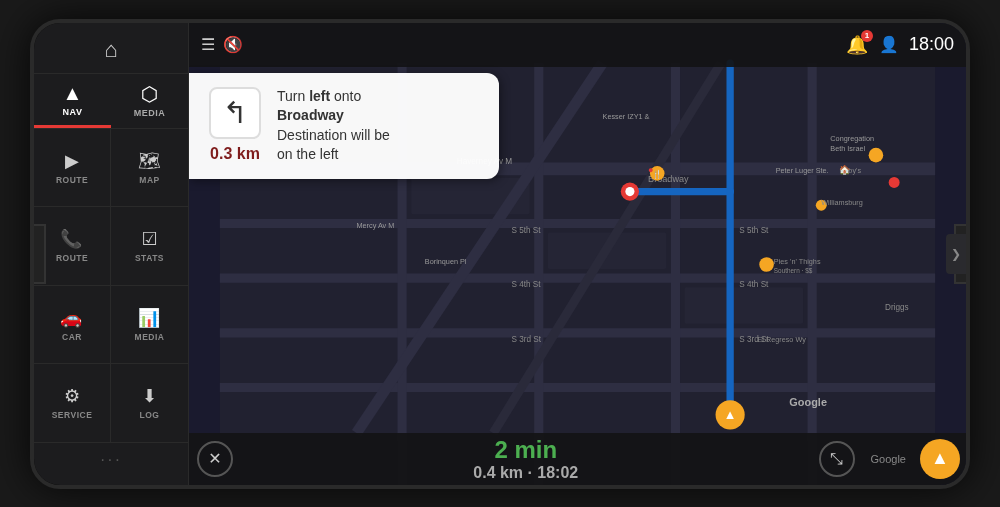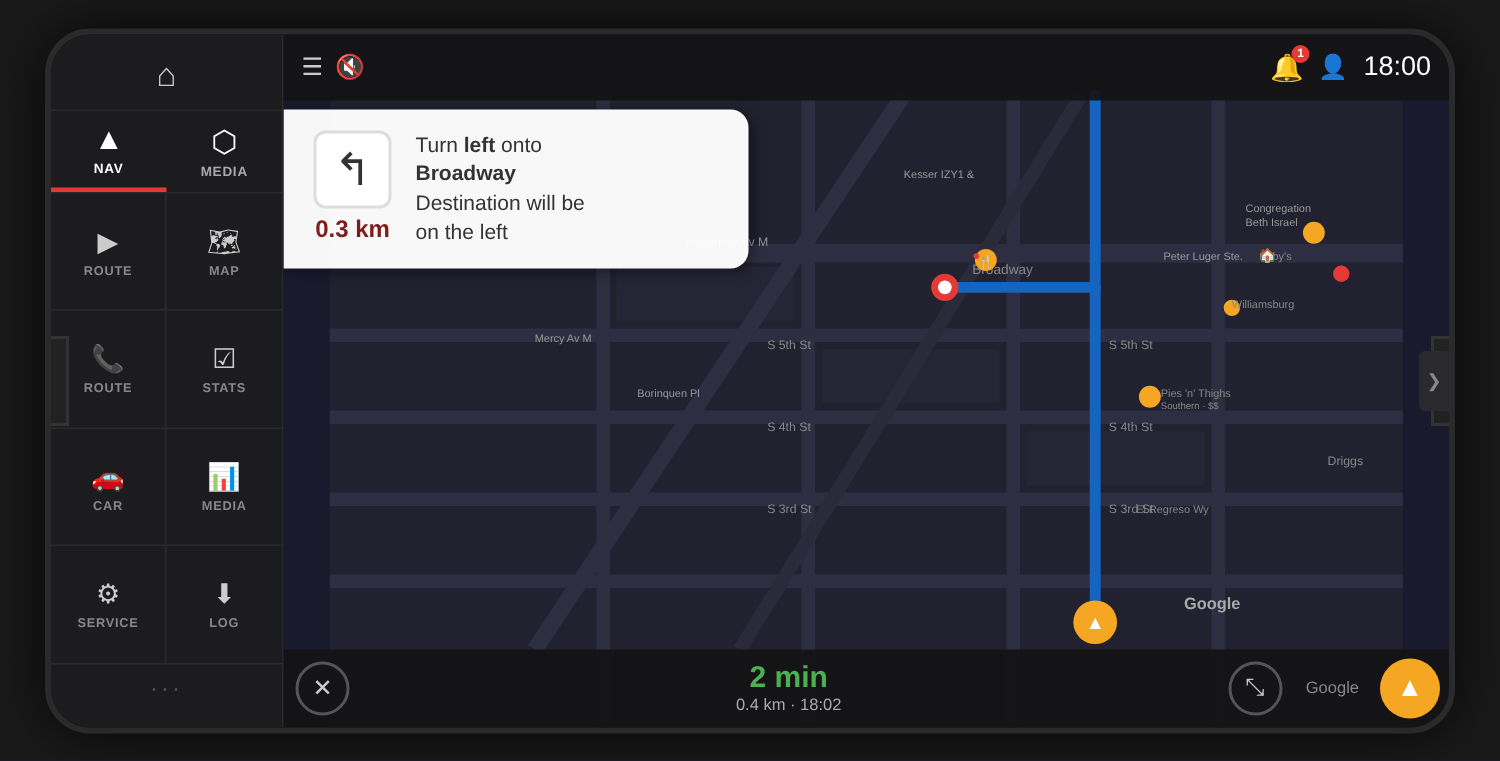--- a/index.html
+++ b/index.html
@@ -332,28 +332,29 @@
 
     .bb-info {
       flex: 1;
       display: flex;
       flex-direction: column;
       align-items: center;
       justify-content: center;
     }
 
     .bb-time {
-      font-size: 20px;
+      font-size: 24px;
       font-weight: bold;
       color: #4caf50;
     }
 
     .bb-details {
-      font-size: 11px;
+      font-size: 16px;
       color: #aaa;
+      font-weight: bold;
     }
 
     .bb-nav-icon {
       width: 52px;
       height: 52px;
       display: flex;
       align-items: center;
       justify-content: center;
       cursor: pointer;
     }

